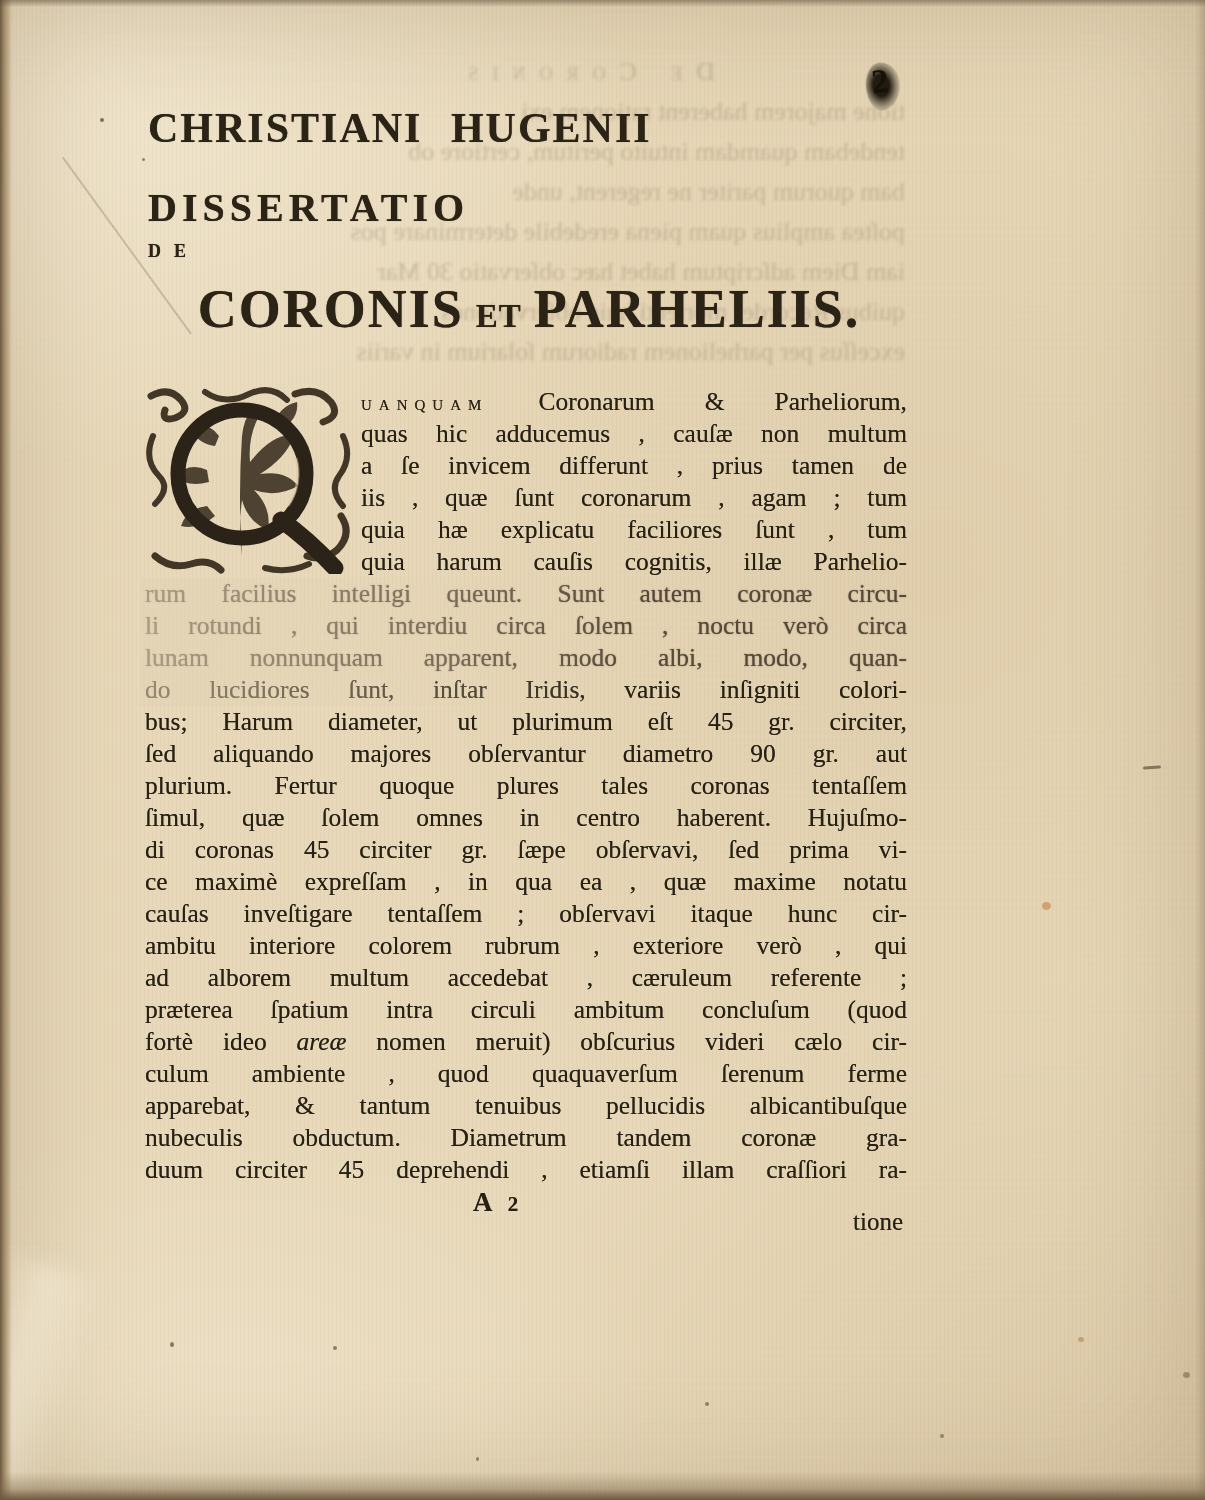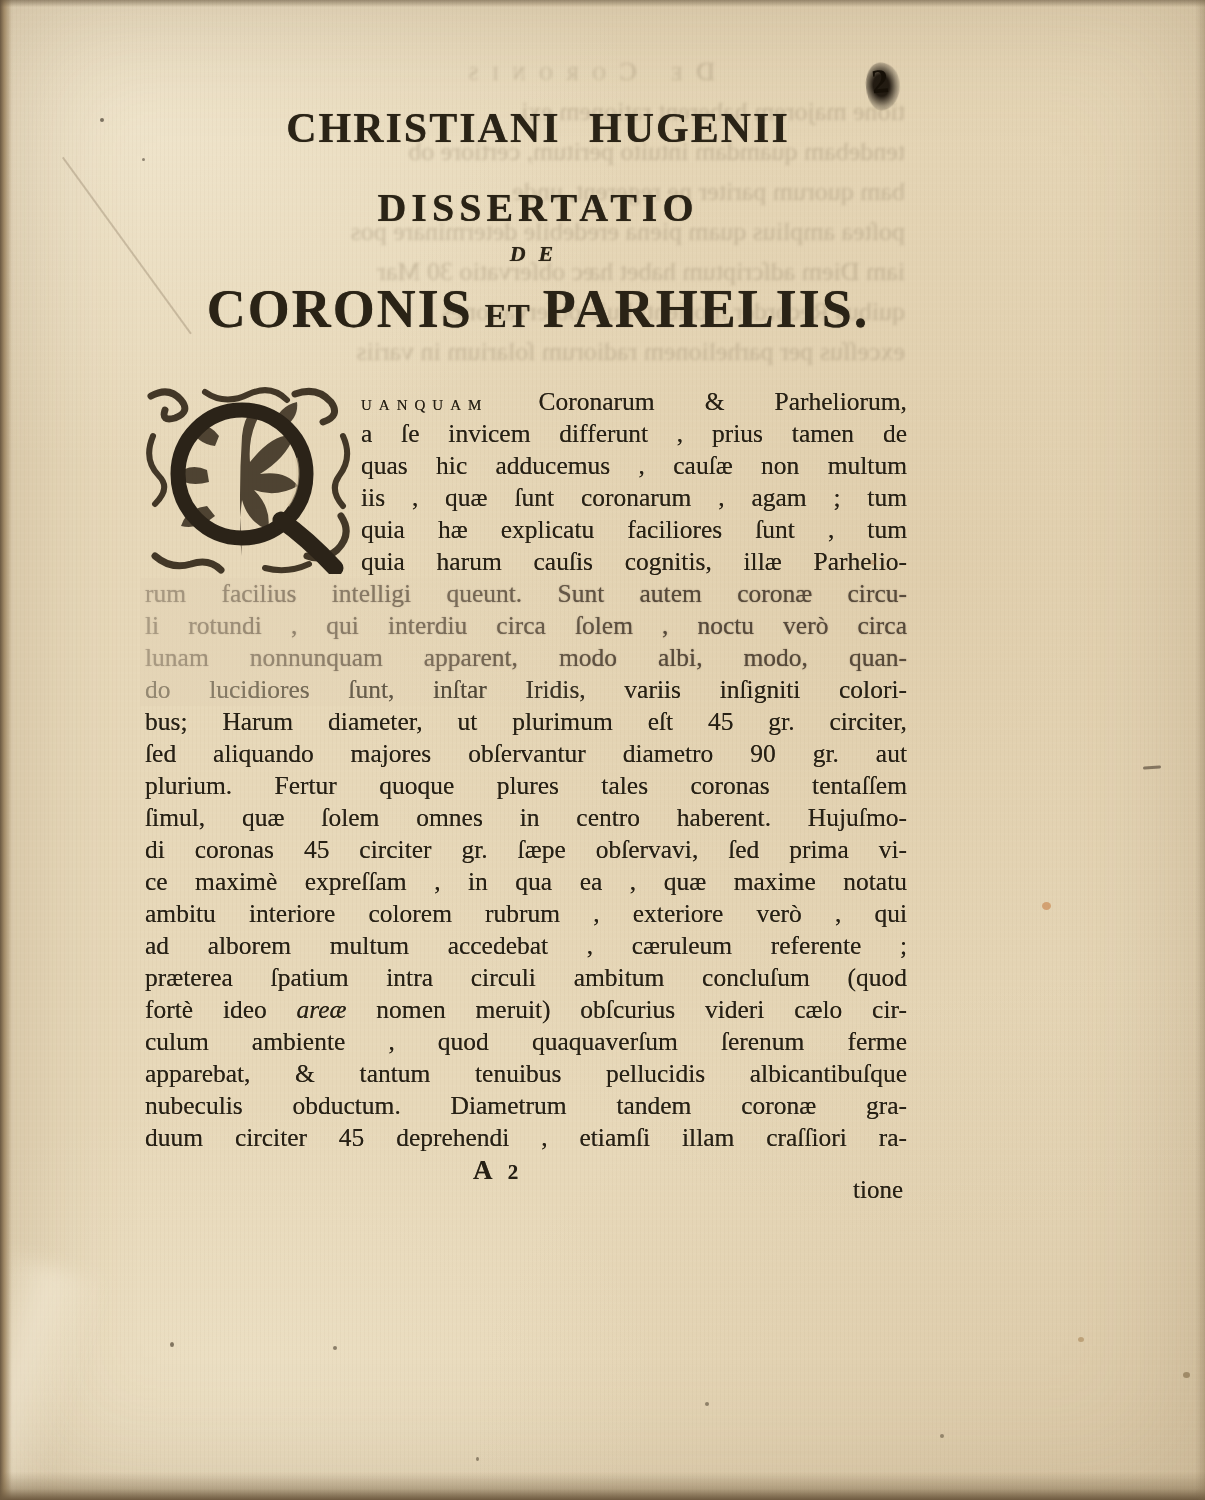--- a/index.html
+++ b/index.html
@@ -45,25 +45,25 @@
     transform:rotate(18deg); filter:blur(9px); }
 
   
   .pagenum { position:absolute; left:860px; top:54px; width:52px; height:64px; transform:rotate(-6deg); }
   .pagenum .blob { position:absolute; left:6px; top:8px; width:34px; height:48px;
     background:radial-gradient(ellipse at 45% 48%, rgba(24,17,9,.95) 30%, rgba(24,17,9,.35) 58%, transparent 78%);
     border-radius:46% 54% 60% 40%/50% 45% 55% 50%; filter:blur(.6px); }
   .pagenum .num { position:absolute; left:12px; top:8px; font-size:34px; font-weight:700; color:#161007; }
 
   
-  .head { position:absolute; left:157px; width:762px; text-align:center; color:#2a2316;
+  .head { position:absolute; left:148px; width:762px; text-align:left; color:#2a2316;
     text-shadow:0 0 .7px rgba(42,35,22,.75); }
   .h-author { top:104px; font-size:42px; font-weight:700; letter-spacing:2px; word-spacing:16px; }
   .h-work   { top:184px; font-size:40px; font-weight:700; letter-spacing:5px; }
-  .h-de     { top:241px; font-size:22px; font-weight:700; letter-spacing:13px; font-style:italic; }
+  .h-de     { top:241px; font-size:18px; font-weight:700; letter-spacing:13px; }
   .h-main   { top:278px; font-size:54px; font-weight:700; letter-spacing:2px;
     display:flex; justify-content:center; align-items:baseline; }
   .h-main .et { font-size:33px; margin:0 12px; letter-spacing:1px; }
 
   
   .bodytext { position:absolute; left:145px; top:386px; width:762px;
     font-size:25.5px; line-height:32px; word-spacing:2px;
     text-shadow:0 0 .6px rgba(40,32,20,.65); }
   .ln { height:32px; text-align:justify; text-align-last:justify; white-space:nowrap; }
   .dropcap { float:left; width:206px; height:188px; margin:0 10px 0 0; }
@@ -138,36 +138,37 @@
           <path d="M70 130 q-16 14 -34 10 q6 -18 26 -20 z"></path>
           <path d="M128 40 q6 -20 24 -24 q2 16 -14 26 z"></path>
         </g>
         <circle cx="97" cy="88" r="64" stroke="#2b2318" stroke-width="15" fill="none"></circle>
         <path d="M136 134 q26 18 54 48" stroke="#2b2318" stroke-width="17" fill="none" stroke-linecap="round"></path>
         <path d="M143 120 a58 58 0 0 0 8 -48" stroke="#d9c8a6" stroke-width="3" fill="none" opacity=".5"></path>
       </svg>
     </div>
 
     <div class="ln"><span class="opener">UANQUAM</span><span> Coronarum &amp; Parheliorum,</span></div>
+    <div class="ln">quas hic adducemus , cauſæ non multum</div>
     <div class="ln">a ſe invicem differunt , prius tamen de</div>
-    <div class="ln">quas hic adducemus , cauſæ non multum</div>
     <div class="ln">iis , quæ ſunt coronarum , agam ; tum</div>
     <div class="ln">quia hæ explicatu faciliores ſunt , tum</div>
     <div class="ln">quia harum cauſis cognitis, illæ Parhelio-</div>
 
     <div class="ln worn">rum facilius intelligi queunt. Sunt autem coronæ circu-</div>
     <div class="ln worn">li rotundi , qui interdiu circa ſolem , noctu verò circa</div>
     <div class="ln worn">lunam nonnunquam apparent, modo albi, modo, quan-</div>
     <div class="ln">do lucidiores ſunt, inſtar Iridis, variis inſigniti colori-</div>
     <div class="ln">bus; Harum diameter, ut plurimum eſt 45 gr. circiter,</div>
     <div class="ln">ſed aliquando majores obſervantur diametro 90 gr. aut</div>
     <div class="ln">plurium. Fertur quoque plures tales coronas tentaſſem</div>
     <div class="ln">ſimul, quæ ſolem omnes in centro haberent. Hujuſmo-</div>
     <div class="ln">di coronas 45 circiter gr. ſæpe obſervavi, ſed prima vi-</div>
     <div class="ln">ce maximè expreſſam , in qua ea , quæ maxime notatu</div>
+    <div class="ln">cauſas inveſtigare tentaſſem ; obſervavi itaque hunc cir-</div>
     <div class="ln">ambitu interiore colorem rubrum , exteriore verò , qui</div>
     <div class="ln">ad alborem multum accedebat , cæruleum referente ;</div>
     <div class="ln">præterea ſpatium intra circuli ambitum concluſum (quod</div>
     <div class="ln"><span>fortè ideo </span><span class="em">areæ</span><span> nomen meruit) obſcurius videri cælo cir-</span></div>
     <div class="ln">culum ambiente , quod quaquaverſum ſerenum ferme</div>
     <div class="ln">apparebat, &amp; tantum tenuibus pellucidis albicantibuſque</div>
     <div class="ln">nubeculis obductum. Diametrum tandem coronæ gra-</div>
     <div class="ln">duum circiter 45 deprehendi , etiamſi illam craſſiori ra-</div>
 
     <div class="sigline">

